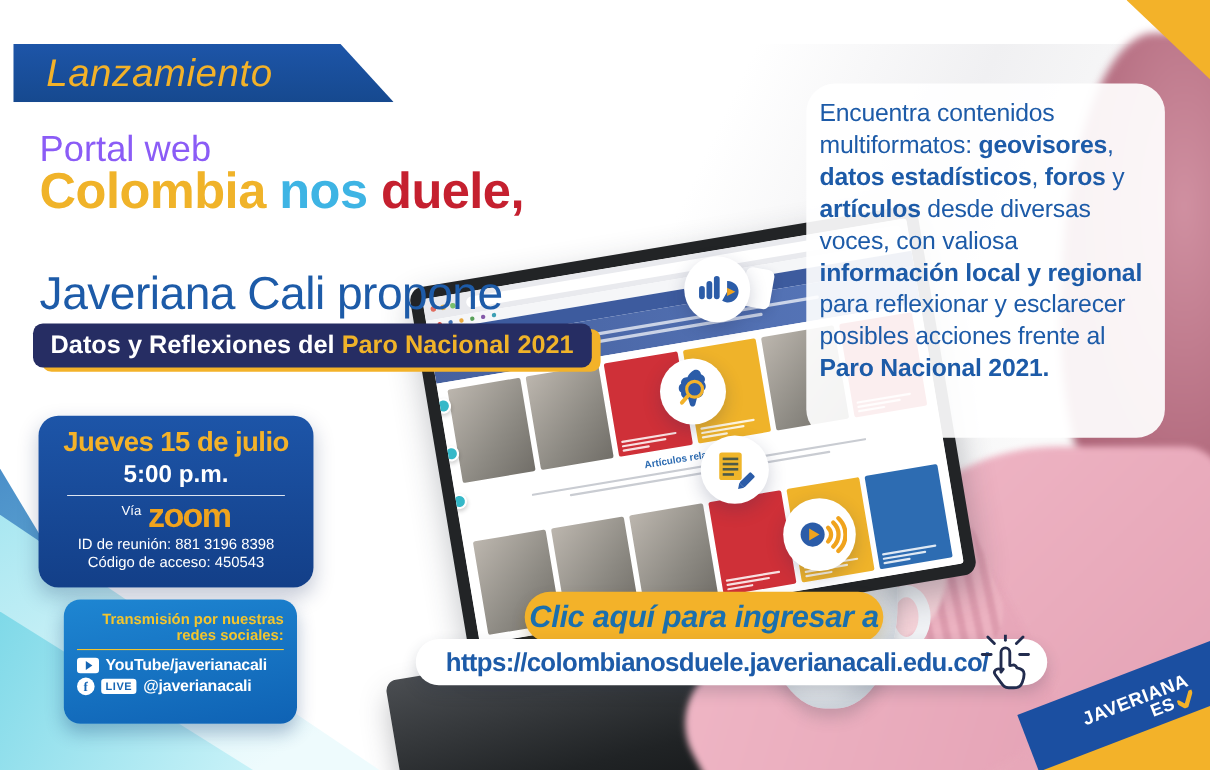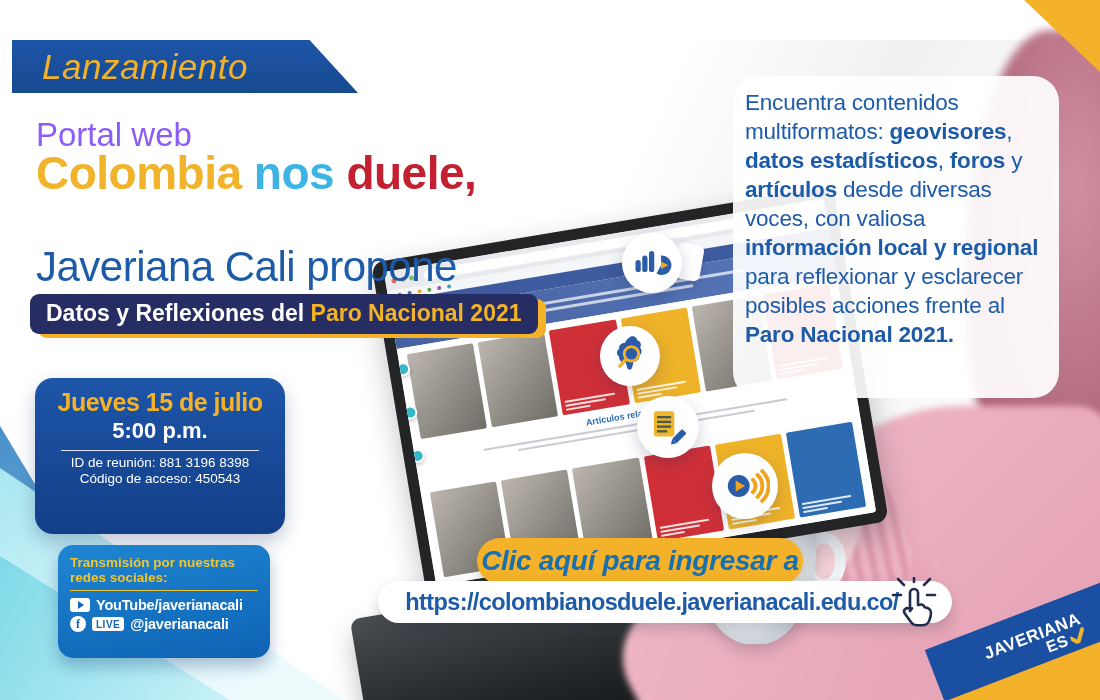--- a/index.html
+++ b/index.html
@@ -108,21 +108,21 @@
   .event-card .time{color:#fff;font-size:22px;font-weight:800;margin-top:1px;}
   .event-card hr{border:none;border-top:1.5px solid rgba(255,255,255,.85);margin:6px 26px 4px;}
   .via-row{display:flex;align-items:flex-start;justify-content:center;gap:6px;}
   .via-row .via{color:#fff;font-size:12px;margin-top:2px;}
   .via-row .zoom{color:#f0a31d;font-size:31px;font-weight:700;letter-spacing:-1.5px;line-height:28px;}
   .event-card .mid{color:#fff;font-size:13.5px;margin-top:4px;}
   .event-card .code{color:#fff;font-size:13.5px;margin-top:1px;}
 
   .social-card{left:58px;top:545px;width:212px;height:113px;border-radius:15px;
     background:linear-gradient(170deg,#1e86d2,#0f62b4);padding:10px 12px 0;
-    box-shadow:0 8px 16px rgba(10,50,110,.3);}
+    box-shadow:0 8px 16px rgba(10,50,110,.3);text-align:right;}
   .social-card .sh{color:#f3c52d;font-size:13.5px;font-weight:700;line-height:15px;}
   .social-card hr{border:none;border-top:1px solid #f3c52d;margin:5px 0 6px;}
   .soc-row{display:flex;align-items:center;gap:6px;margin-top:3px;}
   .soc-row .lbl{color:#fff;font-size:14.5px;font-weight:700;letter-spacing:-.2px;}
   .yt-ic{width:20px;height:14px;background:#fff;border-radius:3px;display:flex;align-items:center;justify-content:center;flex:none;}
   .yt-ic b{width:0;height:0;border-left:6px solid #1565b4;border-top:4px solid transparent;border-bottom:4px solid transparent;display:block;margin-left:1px;}
   .fb-ic{width:16px;height:16px;background:#fff;border-radius:50%;color:#1565b4;font-weight:800;
     font-size:12px;display:flex;align-items:flex-end;justify-content:center;line-height:15px;flex:none;font-family:"Liberation Serif",serif;}
   .live-badge{background:#fff;color:#1565b4;font-size:10px;font-weight:800;border-radius:3px;
     padding:1.5px 4px;letter-spacing:.5px;flex:none;}
@@ -292,20 +292,24 @@
   <div class="abs tline2">Javeriana Cali propone</div>
   <div class="abs bar-wrap">
     <div class="bar-shadow"></div>
     <div class="bar"><span class="c-white">Datos y Reflexiones del </span><span class="c-yellow">Paro Nacional 2021</span></div>
   </div>
 
   <div class="abs event-card">
     <div class="date">Jueves 15 de julio</div>
     <div class="time">5:00 p.m.</div>
     <hr>
+    <div class="via-row">
+      <span class="via">Vía</span>
+      <span class="zoom">zoom</span>
+    </div>
     <div class="mid">ID de reunión: 881 3196 8398</div>
     <div class="code">Código de acceso: 450543</div>
   </div>
 
   <div class="abs social-card">
     <div class="sh">Transmisión por nuestras redes sociales:</div>
     <hr>
     <div class="soc-row">
       <span class="yt-ic">
           <b></b>

